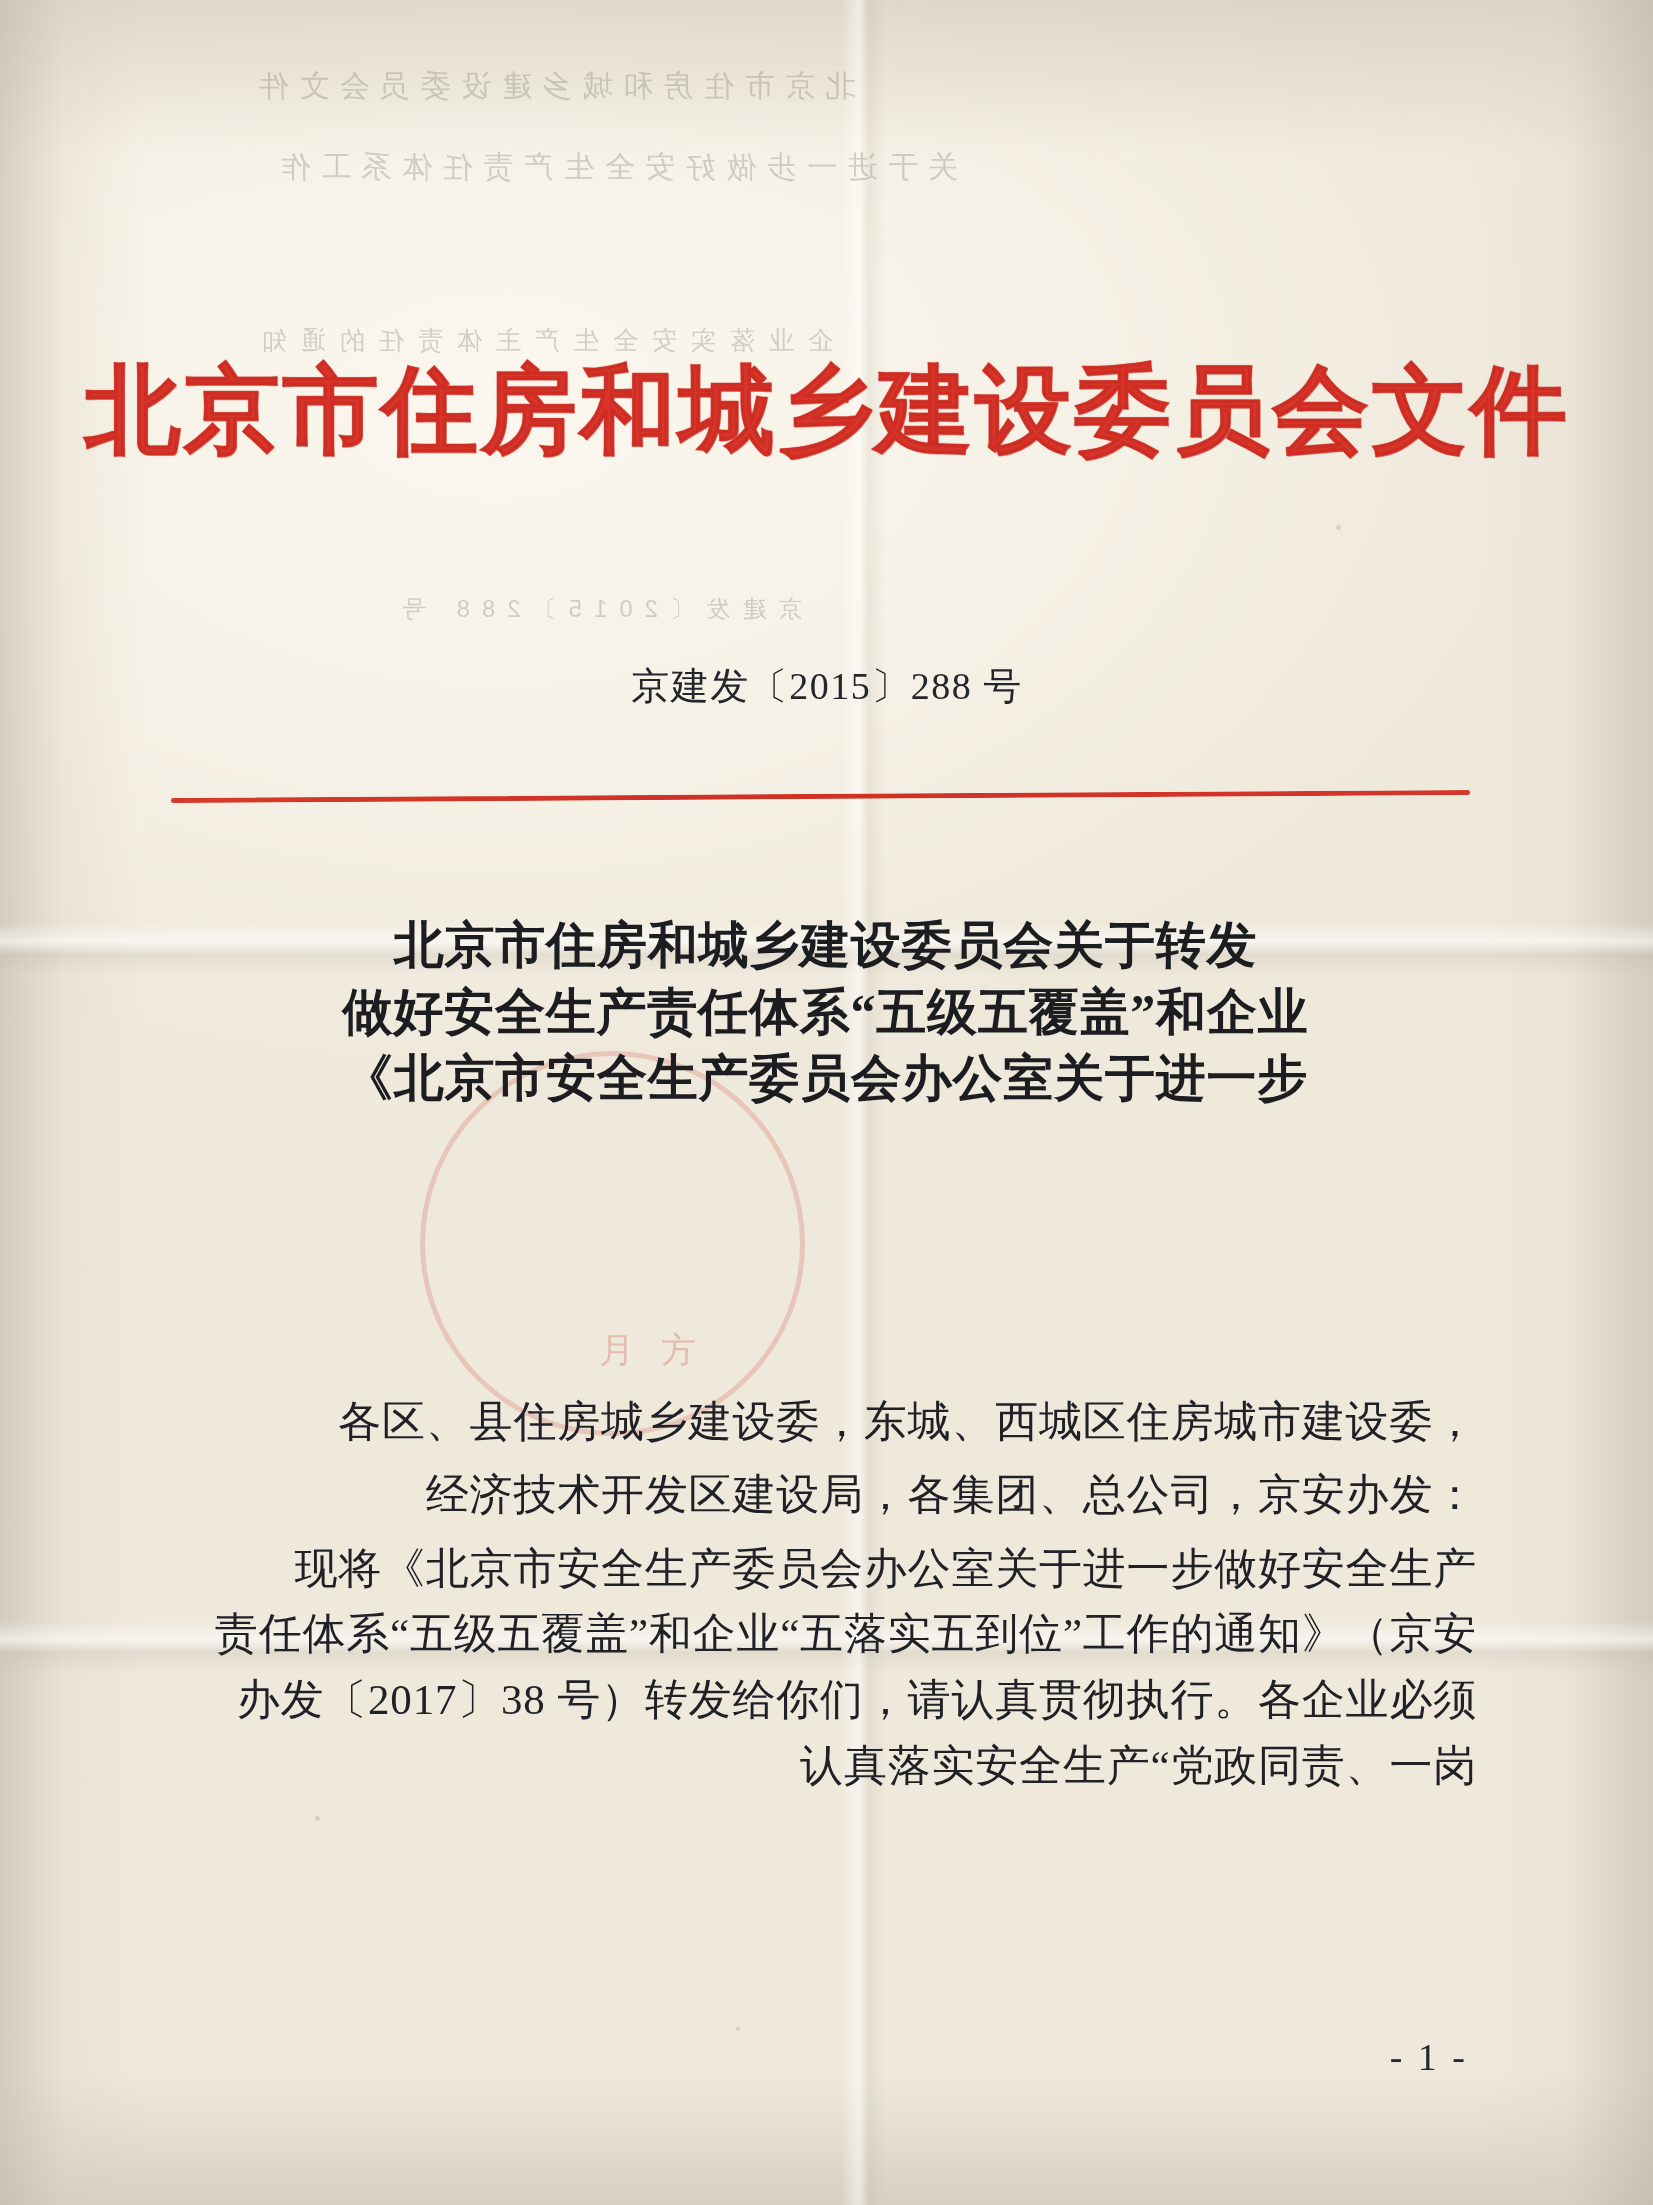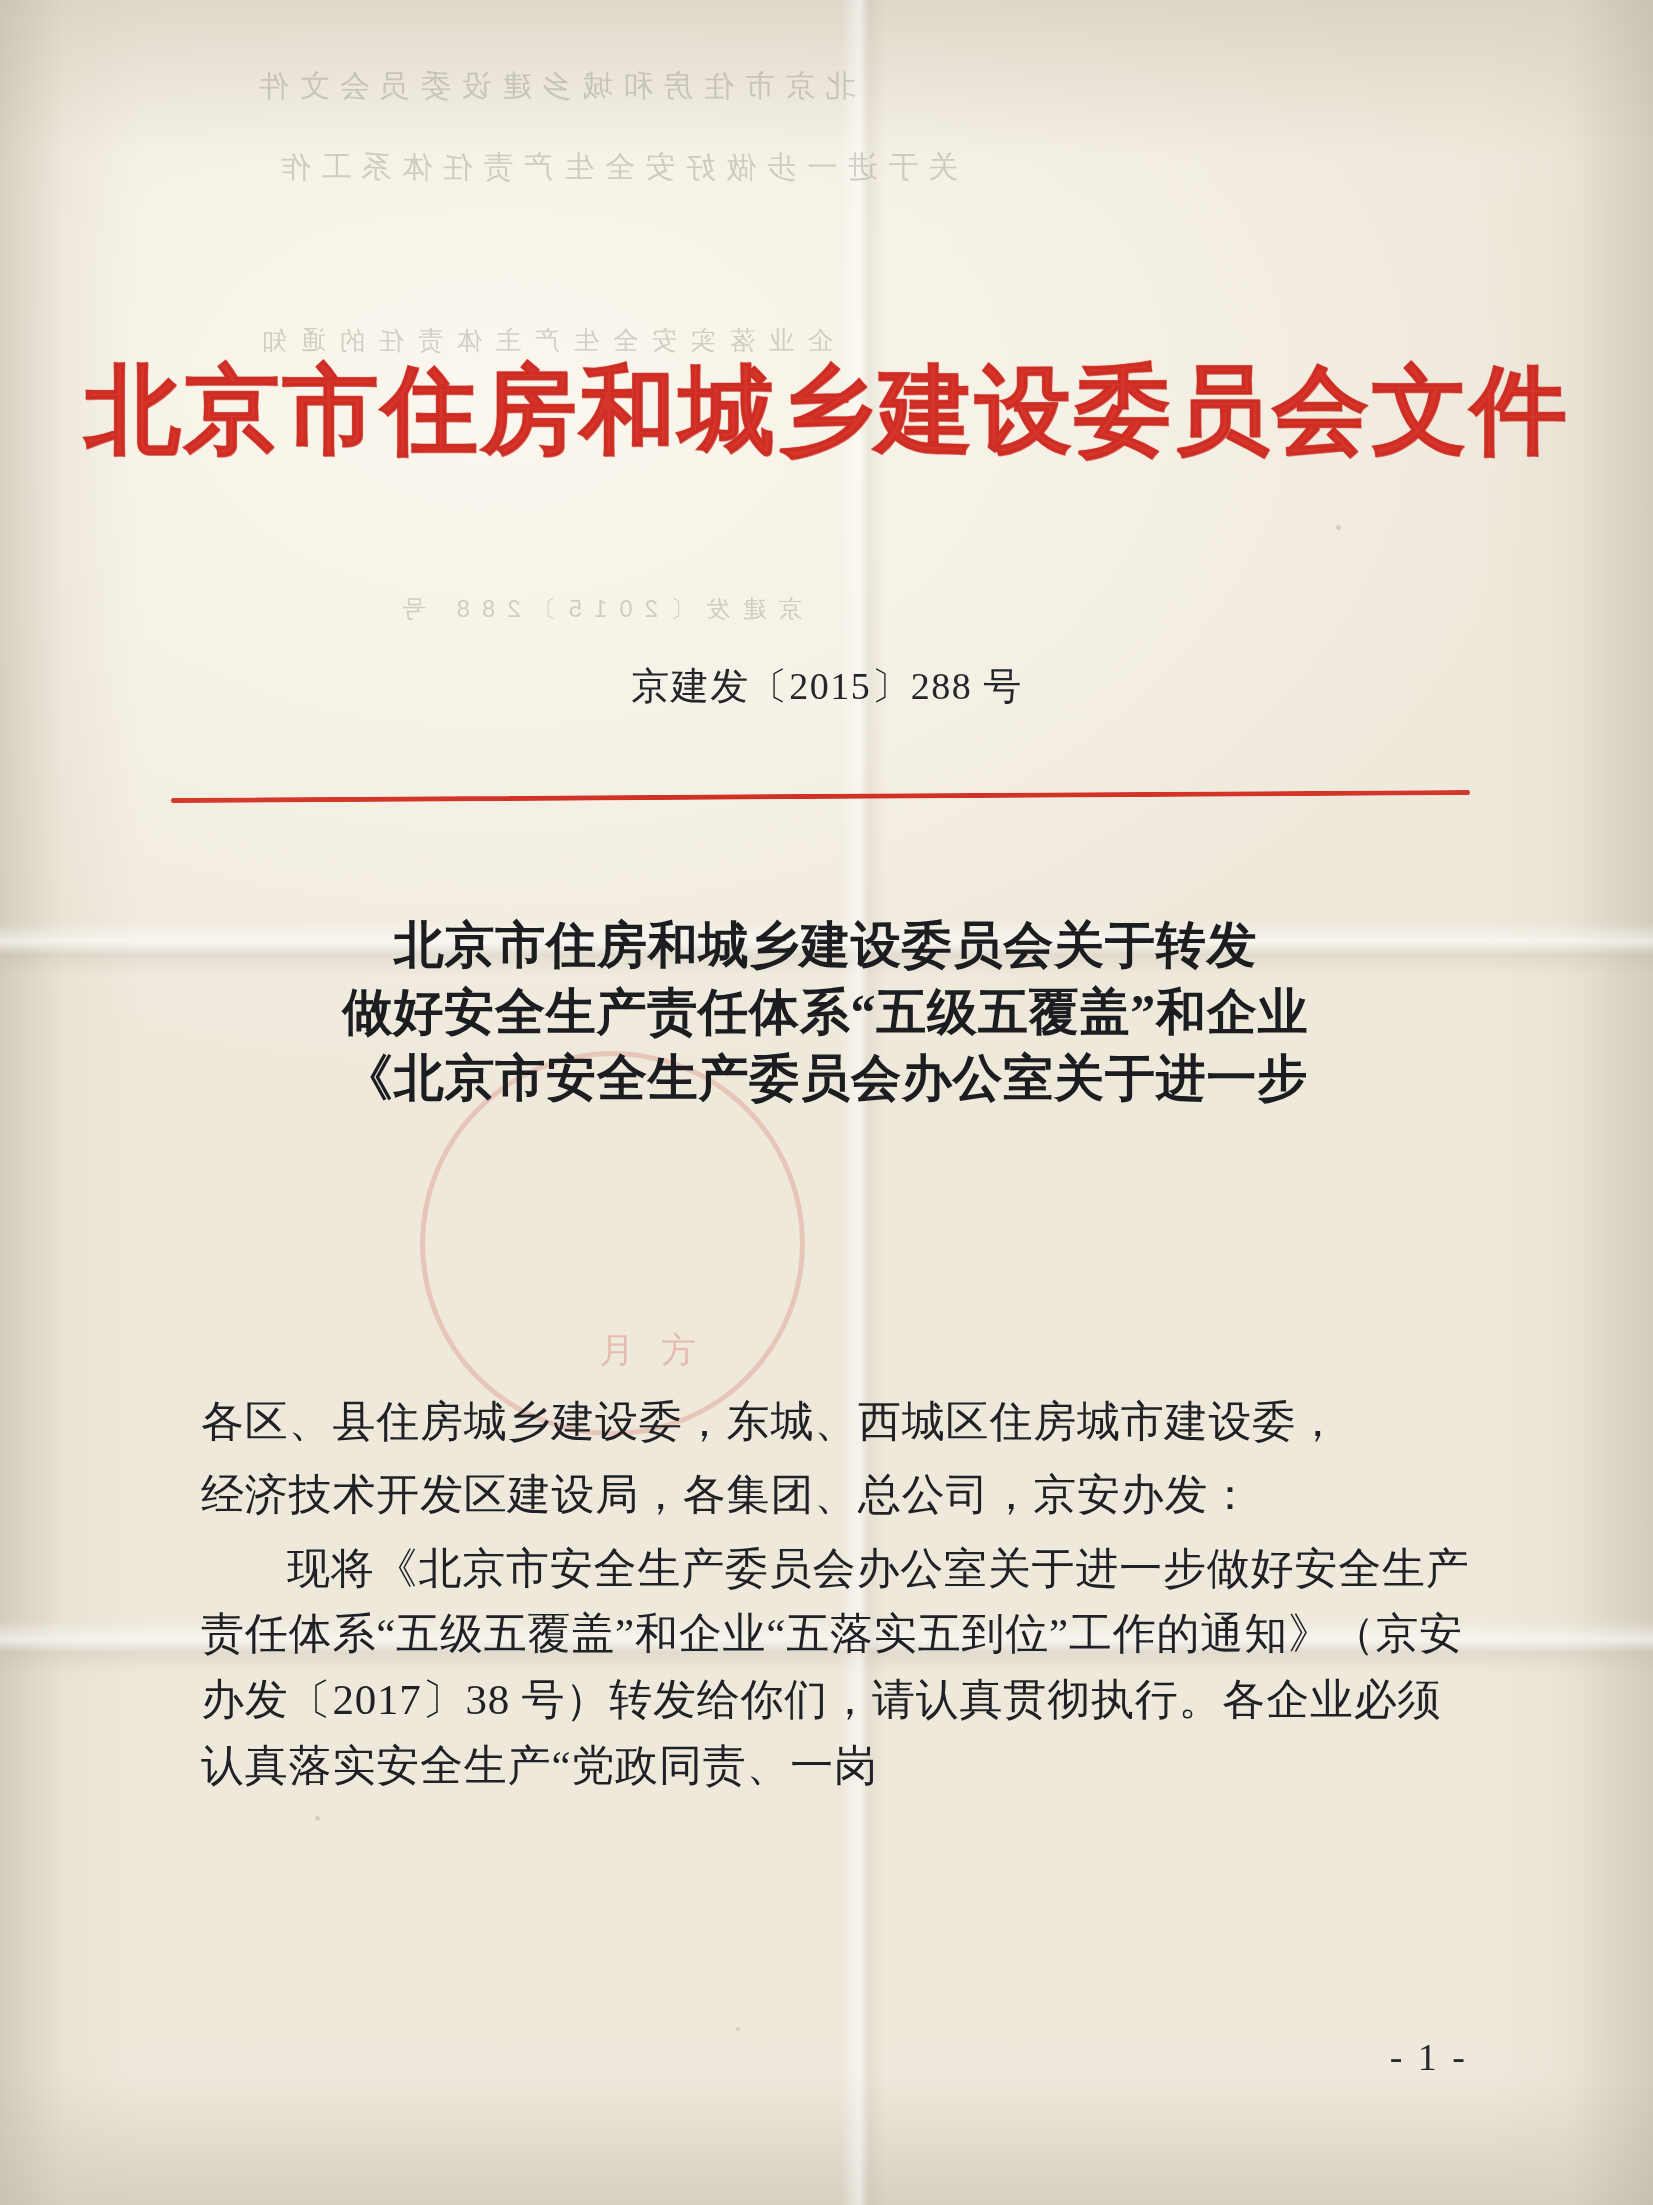--- a/index.html
+++ b/index.html
@@ -120,20 +120,21 @@
   .body-text {
     position: absolute;
     left: 201px;
     top: 1389px;
     width: 1276px;
     font-size: 43px;
     line-height: 1.53;
     color: #1f2126;
     font-family: "Liberation Serif", "DejaVu Serif", serif;
     letter-spacing: 0.8px;
+    text-align: right;
   }
   .body-text p { margin: 0 0 7.5px 0; }
   .body-text .indent { text-indent: 2em; }
 
   .pagenum {
     position: absolute;
     right: 186px;
     bottom: 126px;
     font-size: 38px;
     color: #25282d;

